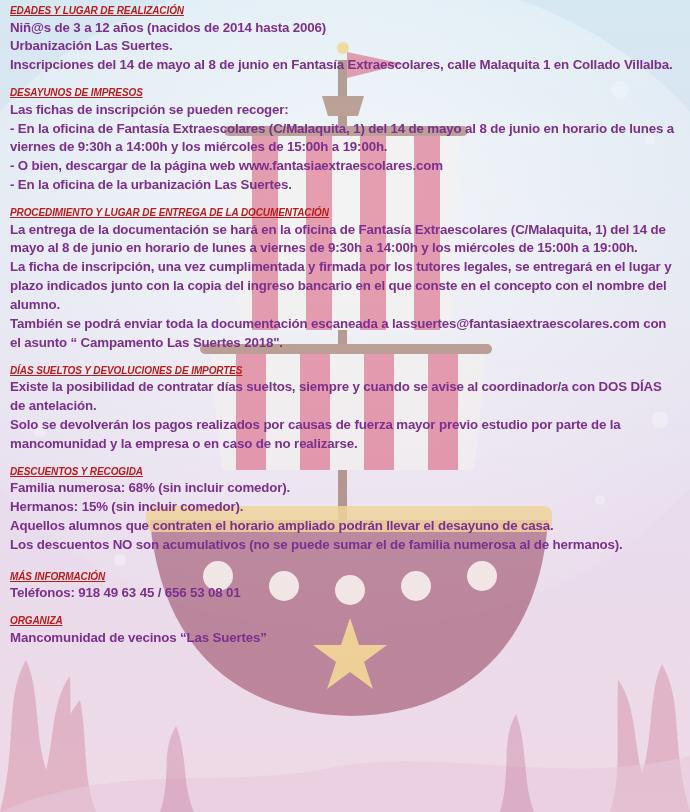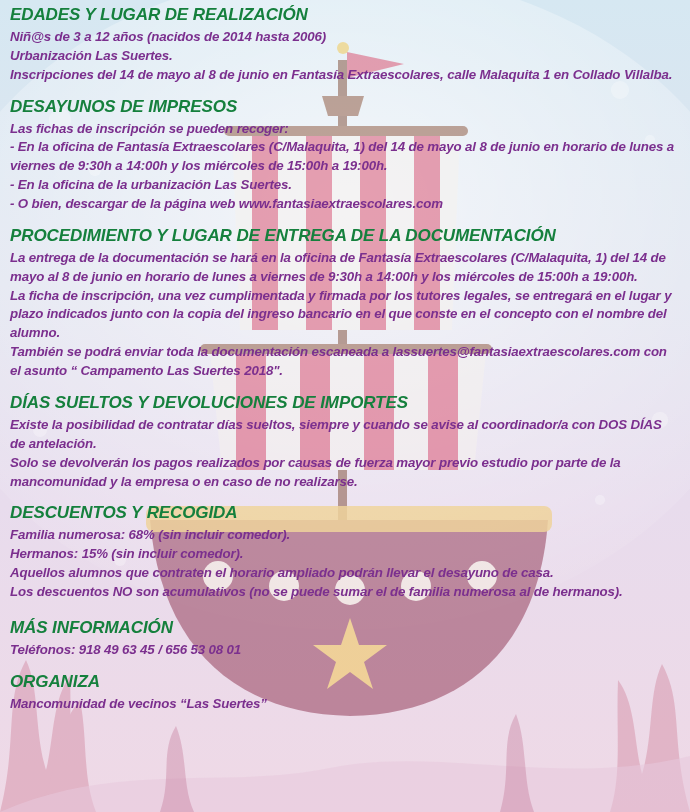--- a/index.html
+++ b/index.html
@@ -31,33 +31,33 @@
     z-index: 5;
     padding: 4px 10px 0 10px;
     box-sizing: border-box;
   }
 
   .block {
     margin-bottom: 11px;
   }
 
   .heading {
-    font-size: 17px;
+    font-size: 10px;
     font-weight: bold;
     font-style: italic;
-    color: #15803d;
+    color: #b91c1c;
+    text-decoration: underline;
     line-height: 1.35;
     margin-bottom: 1px;
     letter-spacing: -0.1px;
   }
 
   .line {
     font-size: 13.3px;
     font-weight: bold;
-    font-style: italic;
     color: #7b2f8e;
     line-height: 1.42;
     letter-spacing: -0.15px;
   }
 
   .gap-small { height: 4px; }
 </style>
 </head>
 <body>
 
@@ -153,22 +153,22 @@
     <div class="heading">EDADES Y LUGAR DE REALIZACIÓN</div>
     <div class="line">Niñ@s de 3 a 12 años (nacidos de 2014 hasta 2006)</div>
     <div class="line">Urbanización Las Suertes.</div>
     <div class="line">Inscripciones del 14 de mayo al 8 de junio en Fantasía Extraescolares, calle Malaquita 1 en Collado Villalba.</div>
   </div>
 
   <div class="block">
     <div class="heading">DESAYUNOS DE IMPRESOS</div>
     <div class="line">Las fichas de inscripción se pueden recoger:</div>
     <div class="line">- En la oficina de Fantasía Extraescolares (C/Malaquita, 1) del 14 de mayo al 8 de junio en horario de lunes a viernes de 9:30h a 14:00h y los miércoles de 15:00h a 19:00h.</div>
+    <div class="line">- O bien, descargar de la página web www.fantasiaextraescolares.com</div>
     <div class="line">- En la oficina de la urbanización Las Suertes.</div>
-    <div class="line">- O bien, descargar de la página web www.fantasiaextraescolares.com</div>
   </div>
 
   <div class="block">
     <div class="heading">PROCEDIMIENTO Y LUGAR DE ENTREGA DE LA DOCUMENTACIÓN</div>
     <div class="line">La entrega de la documentación se hará en la oficina de Fantasía Extraescolares (C/Malaquita, 1) del 14 de mayo al 8 de junio en horario de lunes a viernes de 9:30h a 14:00h y los miércoles de 15:00h a 19:00h.</div>
     <div class="line">La ficha de inscripción, una vez cumplimentada y firmada por los tutores legales, se entregará en el lugar y plazo indicados junto con la copia del ingreso bancario en el que conste en el concepto con el nombre del alumno.</div>
     <div class="line">También se podrá enviar toda la documentación escaneada a lassuertes@fantasiaextraescolares.com con el asunto “ Campamento Las Suertes 2018".</div>
   </div>
 
   <div class="block">

